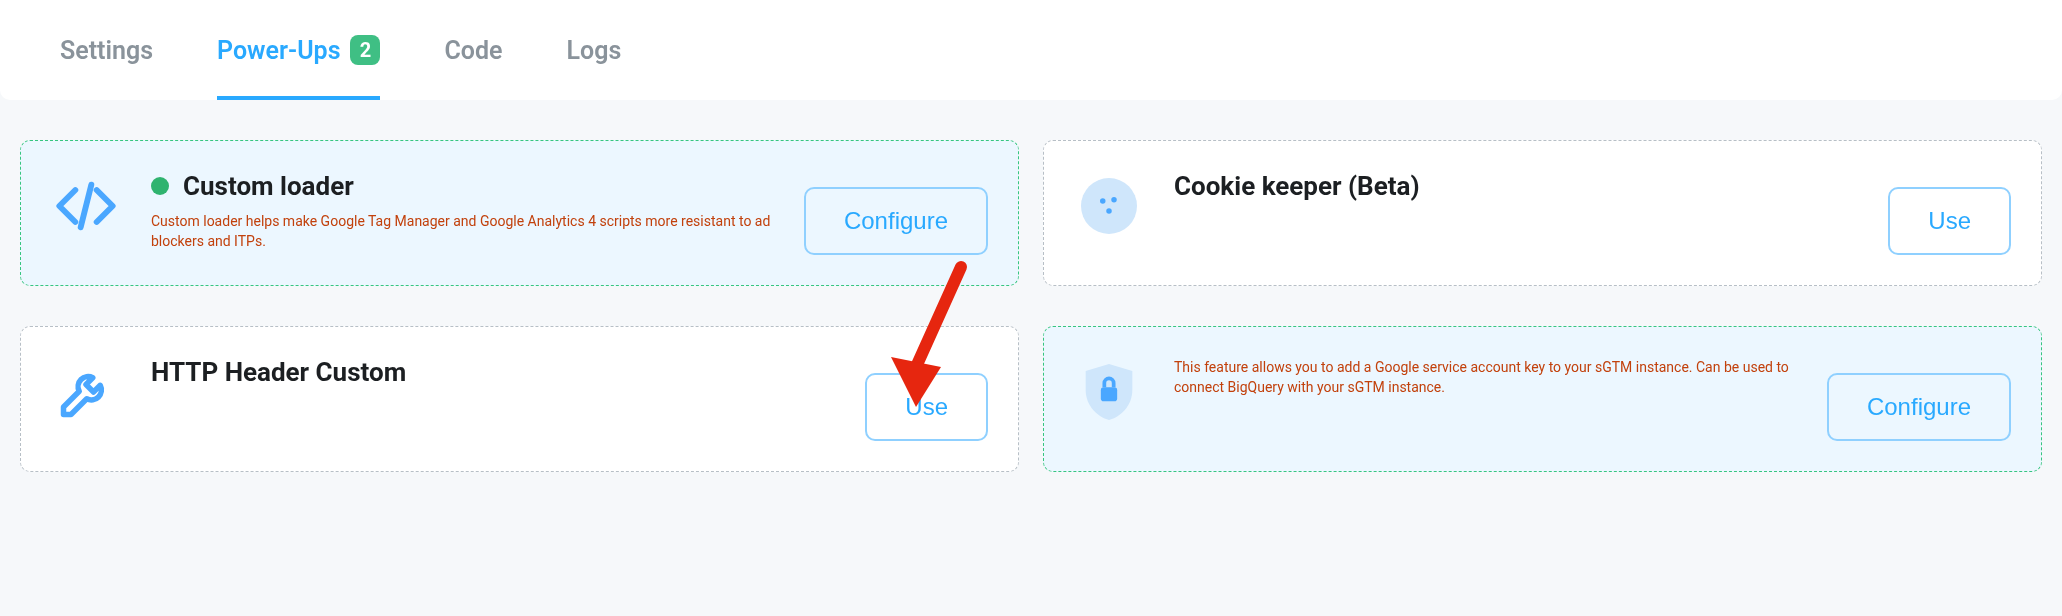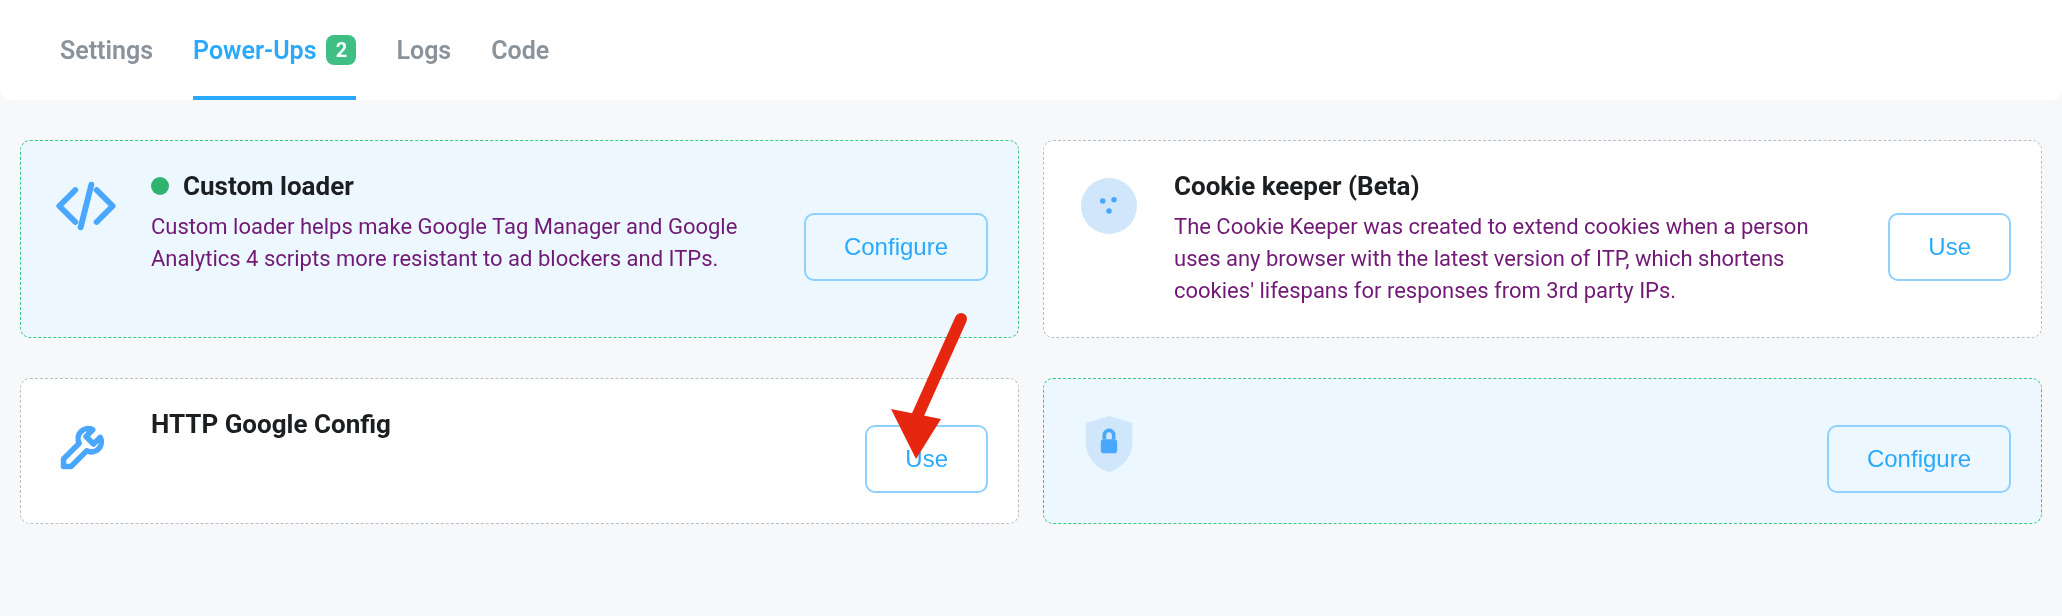--- a/index.html
+++ b/index.html
@@ -10,21 +10,21 @@
     width: 2062px;
   }
   .tabbar-wrap {
     background: #fff;
     padding: 0 60px;
     border-bottom-left-radius: 10px;
     border-bottom-right-radius: 10px;
   }
   .tabbar {
     display: flex;
-    gap: 40px;
+    gap: 64px;
     height: 100px;
   }
   .tab {
     font-size: 25px;
     font-weight: 600;
     color: #8a939b;
     cursor: pointer;
     display: flex;
     align-items: center;
     gap: 10px;
@@ -92,23 +92,23 @@
     border-radius: 50%;
     background: #2fb36f;
     display: inline-block;
   }
   .card-title {
     font-size: 26px;
     font-weight: 700;
     color: #1c1f22;
   }
   .card-desc {
-    font-size: 22px;
+    font-size: 14px;
     line-height: 1.45;
-    color: #701a75;
+    color: #c2410c;
     max-width: 640px;
   }
   .card-action {
     display: flex;
     align-items: center;
     align-self: center;
   }
   .btn {
     border: 2px solid #8fd0ff;
     background: transparent;
@@ -139,24 +139,24 @@
 <div class="tabbar-wrap">
   <div class="tabbar">
     <div class="tab">
       <span>Settings</span>
     </div>
     <div class="tab active">
       <span>Power-Ups</span>
       <span class="badge">2</span>
     </div>
     <div class="tab">
+      <span>Code</span>
+    </div>
+    <div class="tab">
       <span>Logs</span>
-    </div>
-    <div class="tab">
-      <span>Code</span>
     </div>
   </div>
 </div>
 
 <div class="grid">
 
   <div class="card enabled">
     <div class="icon-wrap">
       <svg width="64" height="64" viewBox="0 0 24 24" fill="none" stroke="#4aa7ff" stroke-width="2.2" stroke-linecap="round" stroke-linejoin="round">
         <polyline points="16 18 22 12 16 6"></polyline>
@@ -183,36 +183,35 @@
           <circle cx="7" cy="8" r="2.2" fill="#4aa7ff"></circle>
           <circle cx="16" cy="7" r="2.2" fill="#4aa7ff"></circle>
           <circle cx="12" cy="16" r="2.2" fill="#4aa7ff"></circle>
         </svg>
       </div>
     </div>
     <div class="card-body">
       <div class="card-title-row">
         <span class="card-title">Cookie keeper (Beta)</span>
       </div>
-      <div class="card-desc">The Cookie Keeper was created to extend cookies when a person uses any browser with the latest version of ITP, which shortens cookies' lifespans for responses from 3rd party IPs.</div>
     </div>
     <div class="card-action">
       <button class="btn">Use</button>
     </div>
   </div>
 
   <div class="card" style="position:relative;">
     <div class="icon-wrap">
       <svg width="60" height="60" viewBox="0 0 24 24" fill="none" stroke="#4aa7ff" stroke-width="2.2" stroke-linecap="round" stroke-linejoin="round">
         <path d="M14.7 6.3a4 4 0 0 0-5.4 5.4L3 18v3h3l6.3-6.3a4 4 0 0 0 5.4-5.4L15 12l-3-3 2.7-2.7z"></path>
       </svg>
     </div>
     <div class="card-body">
       <div class="card-title-row">
-        <span class="card-title">HTTP Google Config</span>
+        <span class="card-title">HTTP Header Custom</span>
       </div>
     </div>
     <div class="card-action">
       <button class="btn">Use</button>
     </div>
 
     <svg class="arrow" style="left:870px; top:-70px;" width="90" height="160" viewBox="0 0 90 160">
       <defs></defs>
       <line x1="70" y1="10" x2="25" y2="110" stroke="#e6260f" stroke-width="12" stroke-linecap="round"></line>
       <polygon points="25,150 0,100 50,110" fill="#e6260f"></polygon>
@@ -221,19 +220,20 @@
 
   <div class="card enabled">
     <div class="icon-wrap">
       <svg width="56" height="62" viewBox="0 0 24 26">
         <path d="M12 1 L22 4 V12 C22 19 17 23.5 12 25 C7 23.5 2 19 2 12 V4 Z" fill="#cfe6fb"></path>
         <rect x="8.5" y="11" width="7" height="6" rx="1.2" fill="#4aa7ff"></rect>
         <path d="M10 11 V9.2 a2 2 0 0 1 4 0 V11" fill="none" stroke="#4aa7ff" stroke-width="1.6"></path>
       </svg>
     </div>
     <div class="card-body">
+      <div class="card-desc">This feature allows you to add a Google service account key to your sGTM instance. Can be used to connect BigQuery with your sGTM instance.</div>
     </div>
     <div class="card-action">
       <button class="btn">Configure</button>
     </div>
   </div>
 
 </div>
 
 </body></html>

